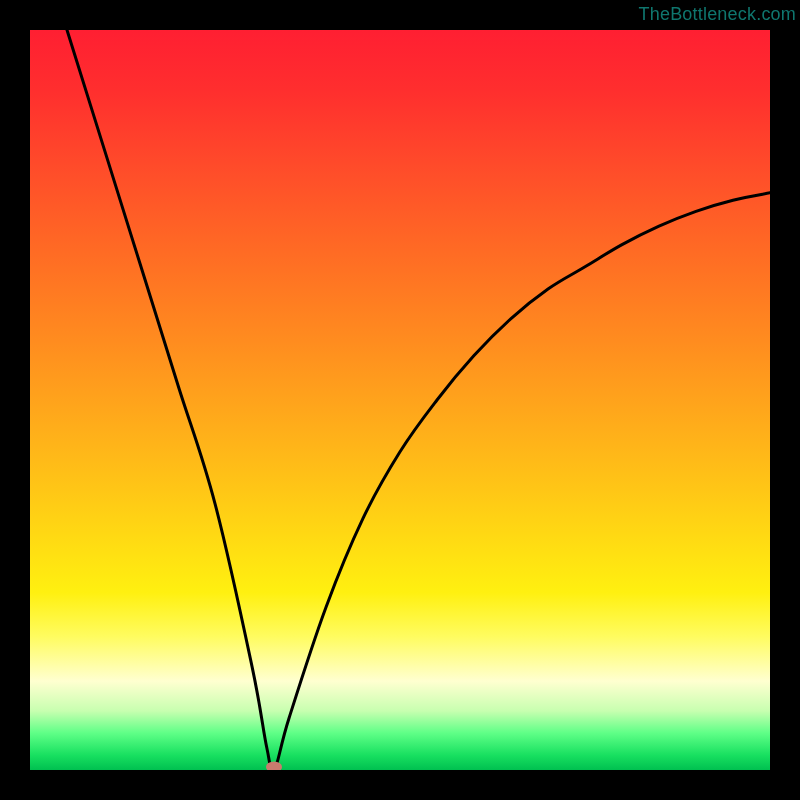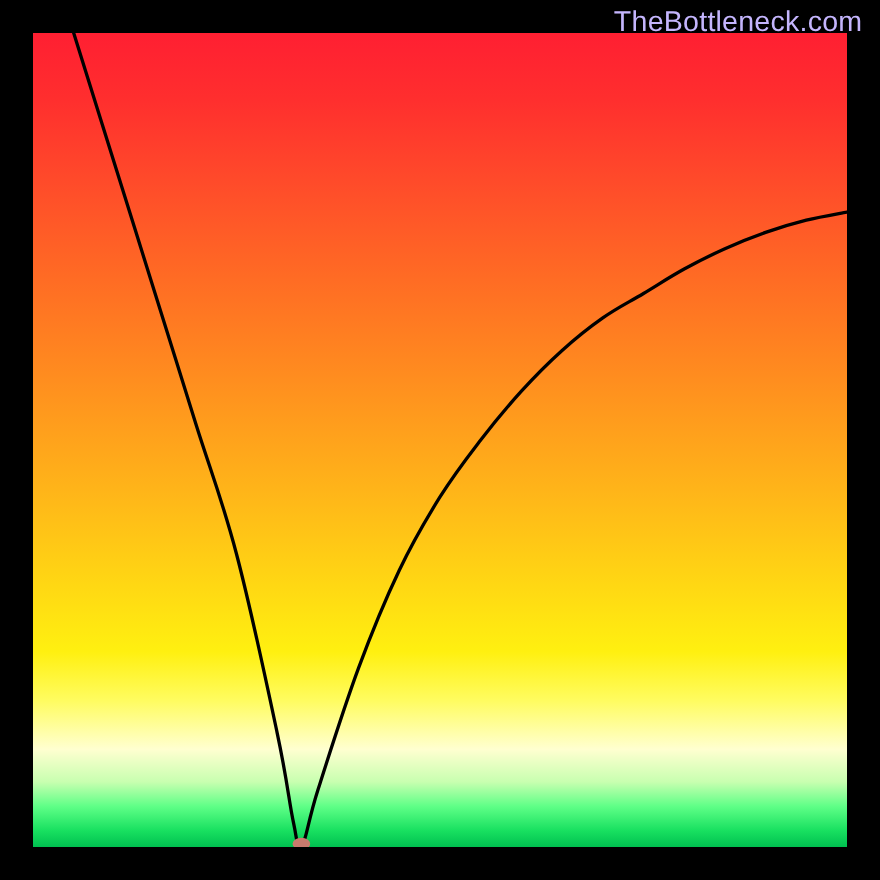--- a/index.html
+++ b/index.html
@@ -6,24 +6,24 @@
   html, body { width: 800px; height: 800px; overflow: hidden; background: #000; }
   .frame {
     position: relative;
     width: 800px;
     height: 800px;
     background: #000;
   }
   .watermark {
     position: absolute;
     top: 4px;
-    right: 16px;
+    right: 4px;
     font-family: Arial, Helvetica, sans-serif;
-    font-size: 26px;
-    color: #c4b5fd;
+    font-size: 18px;
+    color: #0f766e;
     letter-spacing: 0.2px;
     font-weight: 500;
   }
   .plot {
     position: absolute;
     left: 30px;
     top: 30px;
     width: 740px;
     height: 740px;
     overflow: hidden;

